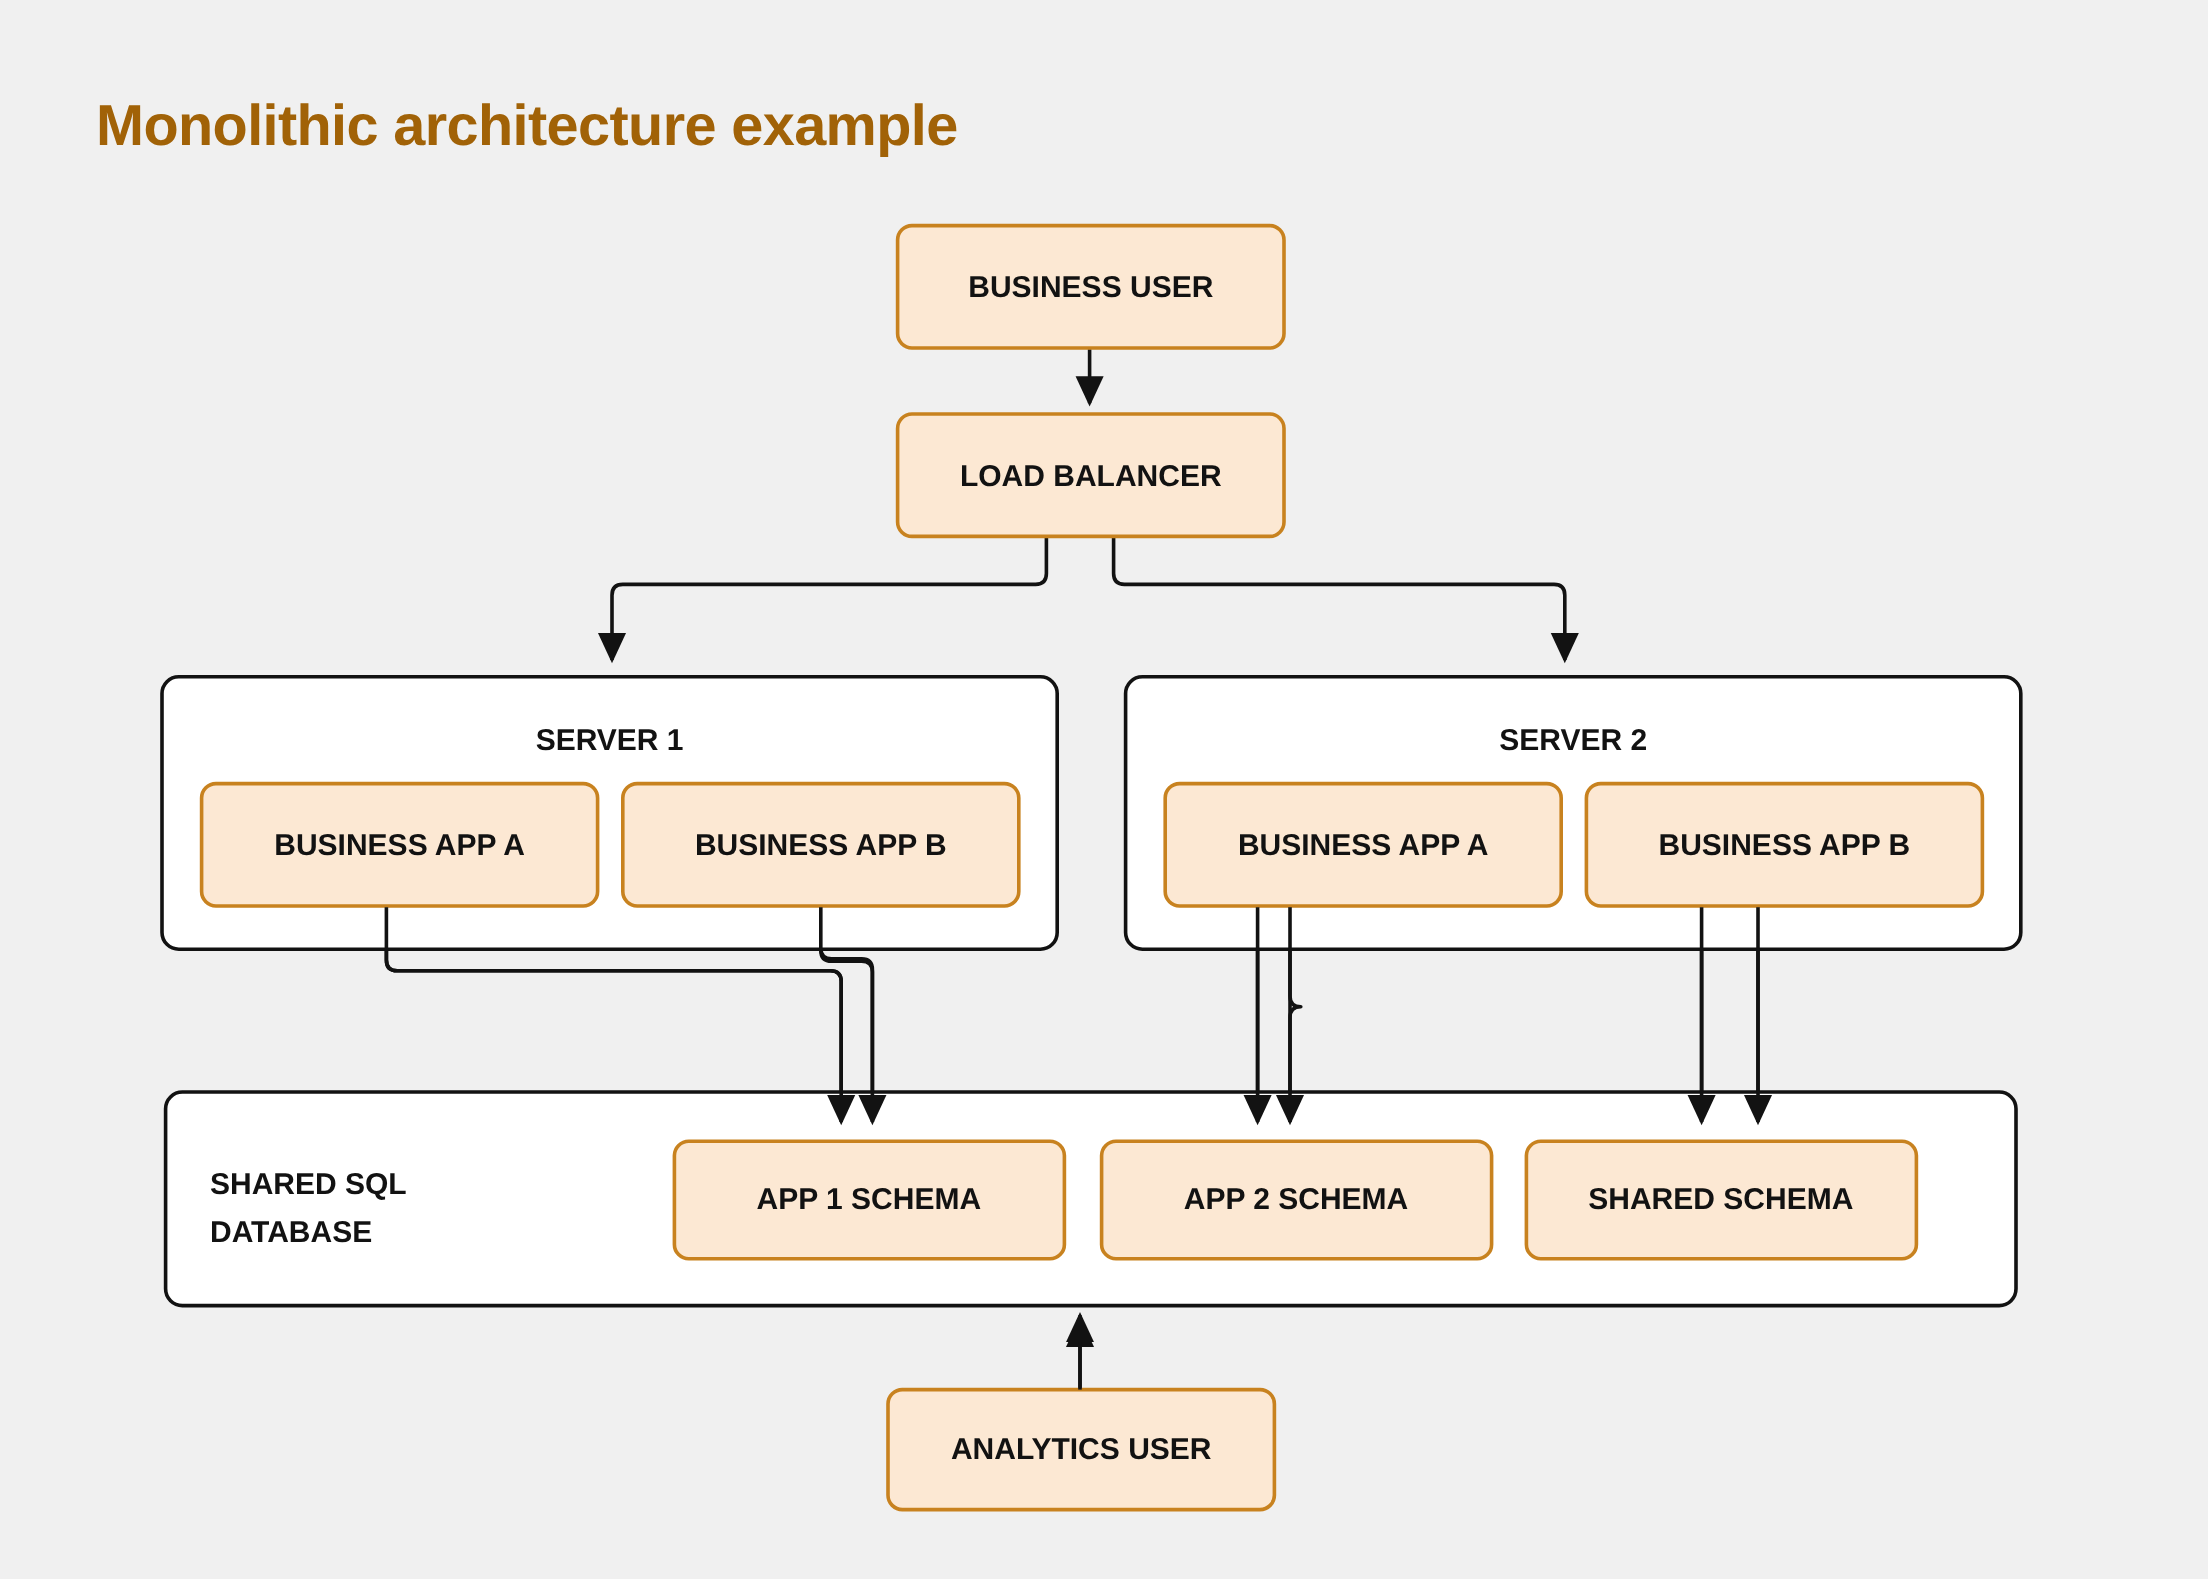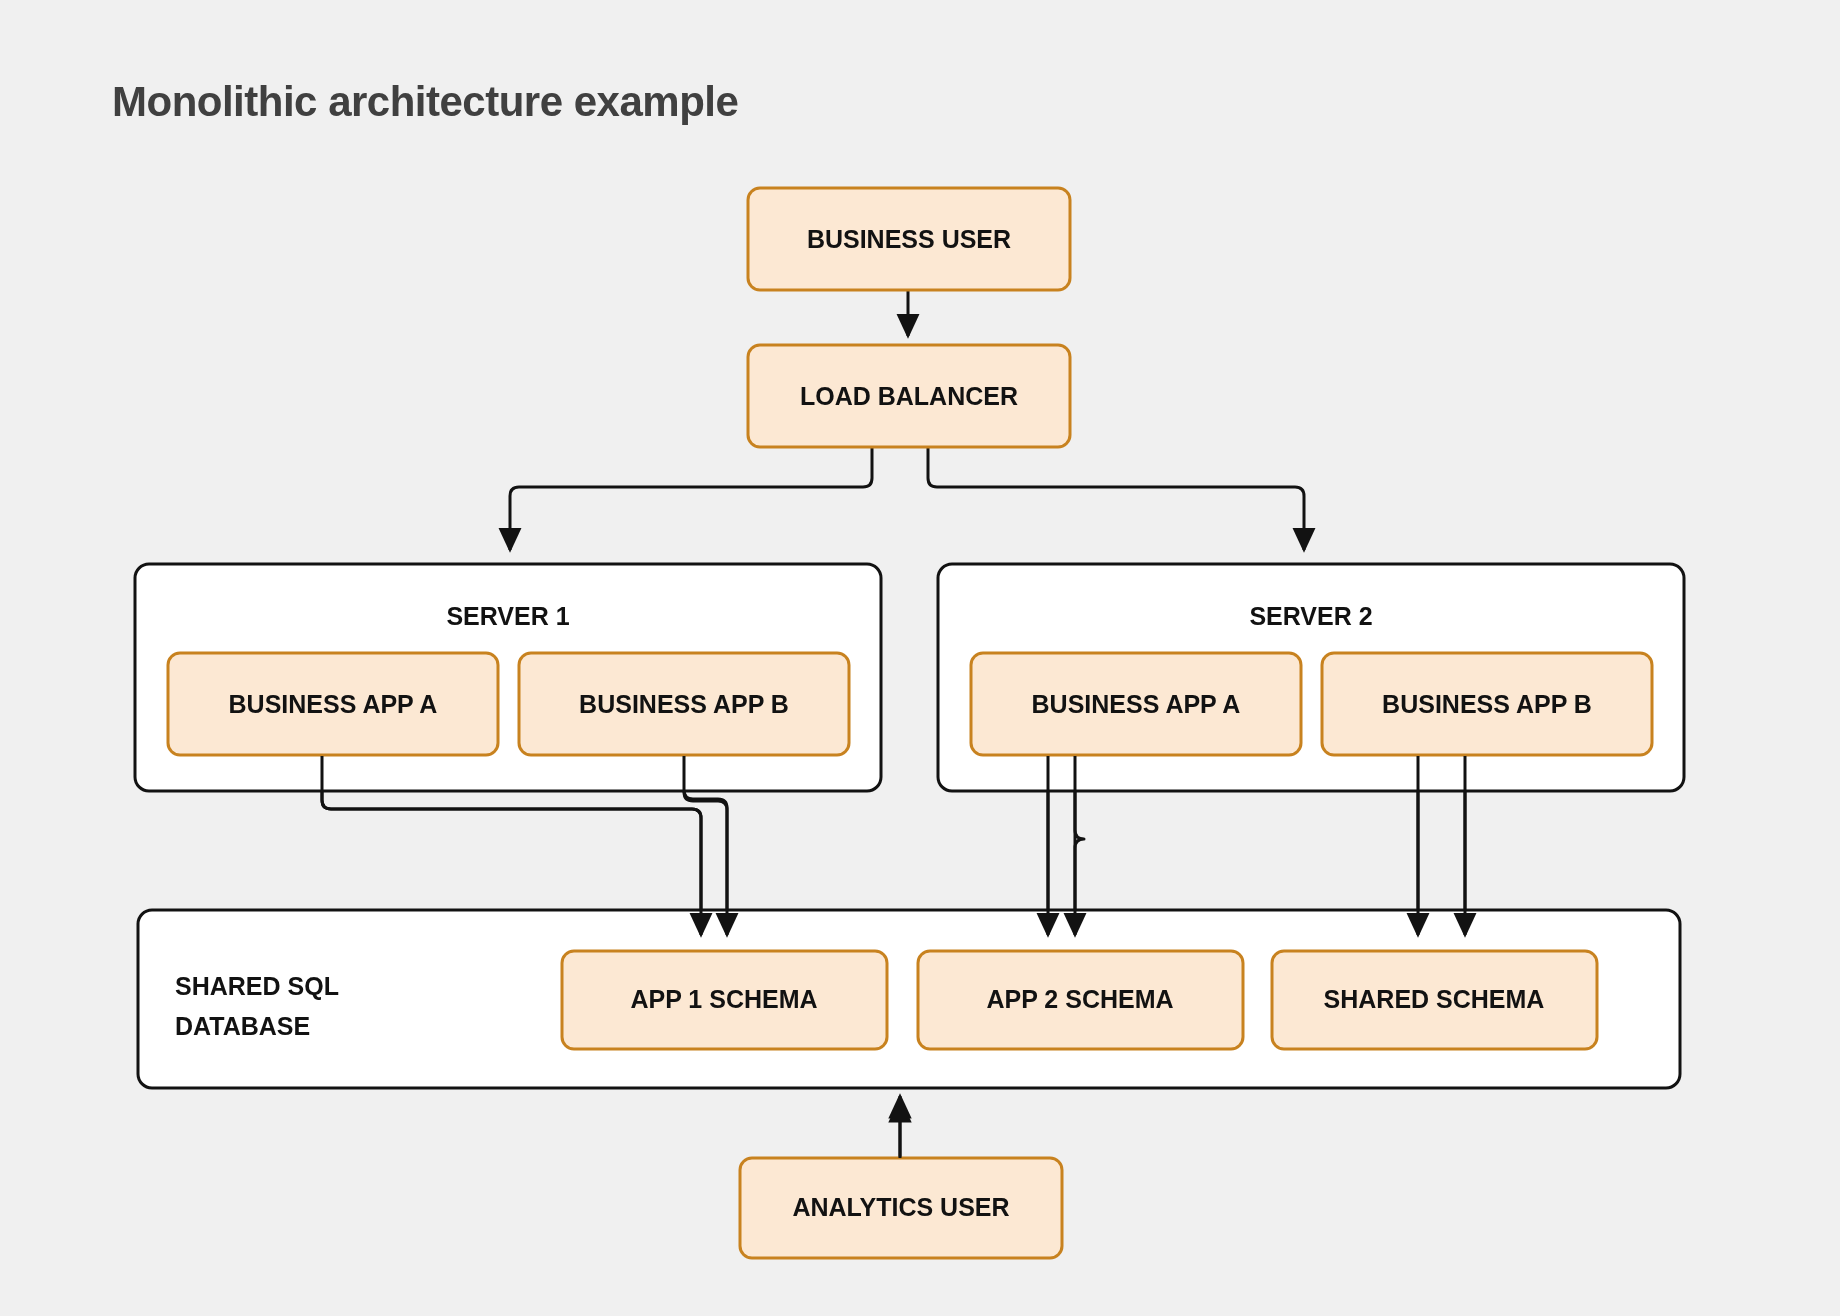--- a/index.html
+++ b/index.html
@@ -15,26 +15,25 @@
   }
   #canvas {
     position: relative;
     width: 1840px;
     height: 1316px;
   }
   #diagram-title {
     position: absolute;
     left: 80px;
     top: 78px;
-    font-size: 42px;
+    font-size: 48px;
     font-weight: bold;
-    color: #404040;
+    color: #a16207;
     letter-spacing: -0.5px;
     white-space: nowrap;
-    margin-left: 32px;
   }
   svg.diagram {
     position: absolute;
     left: 0;
     top: 0;
     width: 1840px;
     height: 1316px;
   }
   .node-box {
     fill: #fce8d3;

